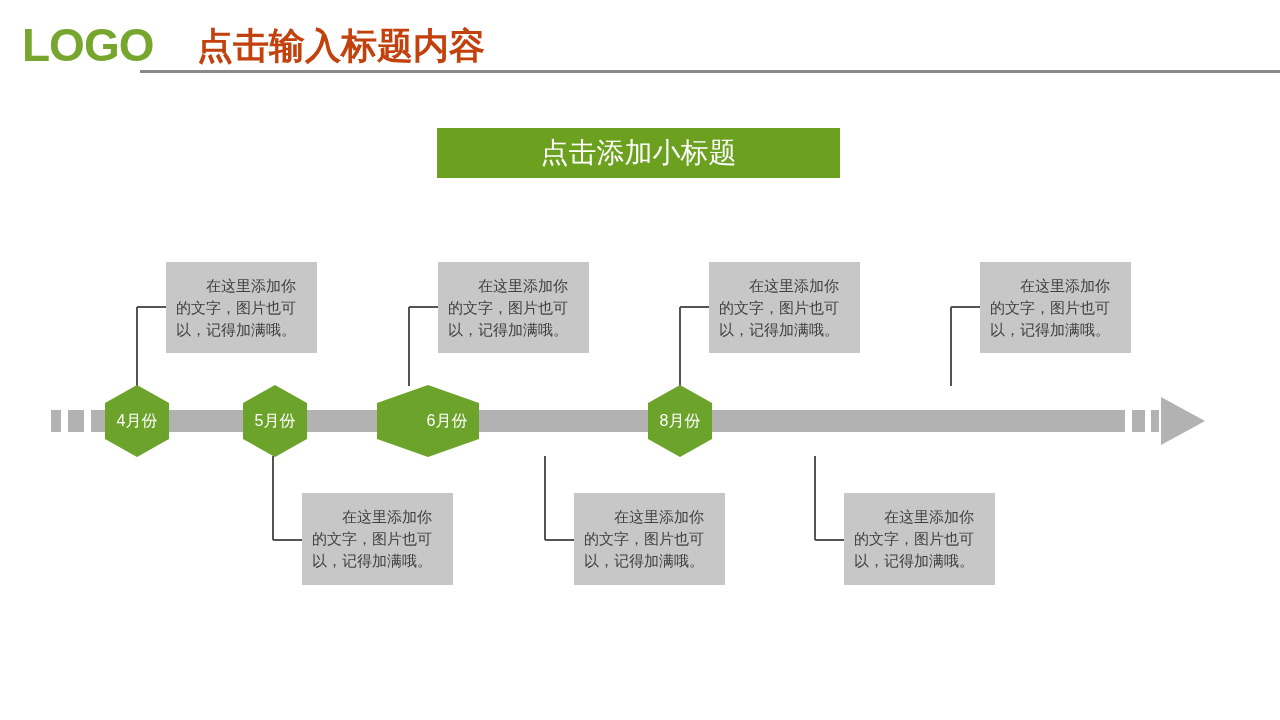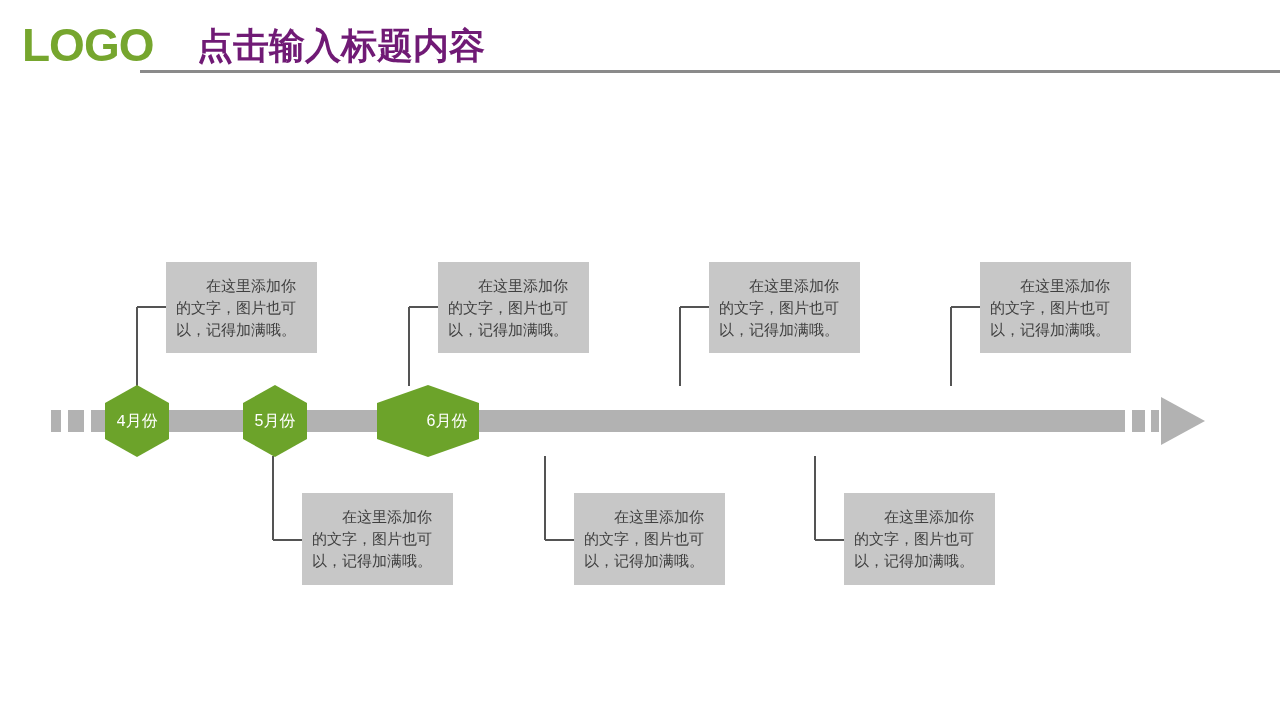--- a/index.html
+++ b/index.html
@@ -7,21 +7,21 @@
     position:relative; width:1280px; height:720px; background:#ffffff;
     overflow:hidden; font-family:"Liberation Sans", sans-serif;border-radius:21px;
   }
   
   .logo {
     position:absolute; left:22px; top:22px; font-size:46px; line-height:1;
     font-weight:900; color:#76a62e; letter-spacing:-1px;
   }
   .page-title {
     position:absolute; left:197px; top:26px; font-size:36px; line-height:1.1;
-    font-weight:bold; color:#701a75;
+    font-weight:bold; color:#c2410c;
   }
   .title-rule {
     position:absolute; left:140px; right:0; top:70px; height:3px; background:#8a8a8a;
   }
   
   .banner {
     position:absolute; left:437px; top:128px; width:403px; height:50px;
     background:#6ba11e; color:#ffffff; font-size:28px;
     display:flex; align-items:center; justify-content:center;
   }
@@ -38,21 +38,21 @@
     border-top:24px solid transparent; border-bottom:24px solid transparent;
     border-left:44px solid #b2b2b2;
   }
   
   .hex {
     position:absolute; top:385px; width:64px; height:72px; background:#6ca32a;
     clip-path:polygon(50% 0,100% 25%,100% 75%,50% 100%,0 75%,0 25%);
     color:#ffffff; font-size:16px; white-space:nowrap;
     display:flex; align-items:center; justify-content:center;
   }
-  .hx0 { left:105px;font-family:Liberation Mono, monospace; }  .hx1 { left:243px; }  .hx2 { left:377px;padding-left:38px; }  .hx3 { left:513px; }
+  .hx0 { left:105px; }  .hx1 { left:243px; }  .hx2 { left:377px;padding-left:38px; }  .hx3 { left:513px; }
   .hx4 { left:648px; }  .hx5 { left:783px; }  .hx6 { left:919px; }  .hx7 { left:1054px; }
   
   .vline { position:absolute; width:2px;  background:#545454; }
   .hline { position:absolute; height:2px; background:#545454; }
   .vtop { top:307px; height:79px; }
   .vbot { top:456px; height:84px; }
   .htop { top:306px; width:30px; }
   .hbot { top:539px; width:30px; }
   .vl0 { left:136px; } .vl2 { left:408px; } .vl4 { left:679px; } .vl6 { left:950px; }
   .vl1 { left:272px; } .vl3 { left:544px; } .vl5 { left:814px; }
@@ -71,20 +71,21 @@
 </style>
 </head>
 <body>
 
 <div class="slide">
 
   <div class="logo">LOGO</div>
   <div class="page-title">点击输入标题内容</div>
   <div class="title-rule"></div>
 
+  <div class="banner">点击添加小标题</div>
 
   <div class="band"></div>
   <div class="dash d1"></div>
   <div class="dash d2"></div>
   <div class="dash d3"></div>
   <div class="dash d4"></div>
   <div class="dash d5"></div>
   <div class="arrow-head"></div>
 
   <div class="vline vtop vl0"></div>
@@ -108,14 +109,15 @@
   <div class="note ntop nt4">在这里添加你的文字，图片也可以，记得加满哦。</div>
   <div class="note ntop nt6">在这里添加你的文字，图片也可以，记得加满哦。</div>
 
   <div class="note nbot nt1">在这里添加你的文字，图片也可以，记得加满哦。</div>
   <div class="note nbot nt3">在这里添加你的文字，图片也可以，记得加满哦。</div>
   <div class="note nbot nt5">在这里添加你的文字，图片也可以，记得加满哦。</div>
 
   <div class="hex hx0">4月份</div>
   <div class="hex hx1">5月份</div>
   <div class="hex hx2">6月份</div>
+  <div class="hex hx4">8月份</div>
 
 </div>
 
 </body></html>

